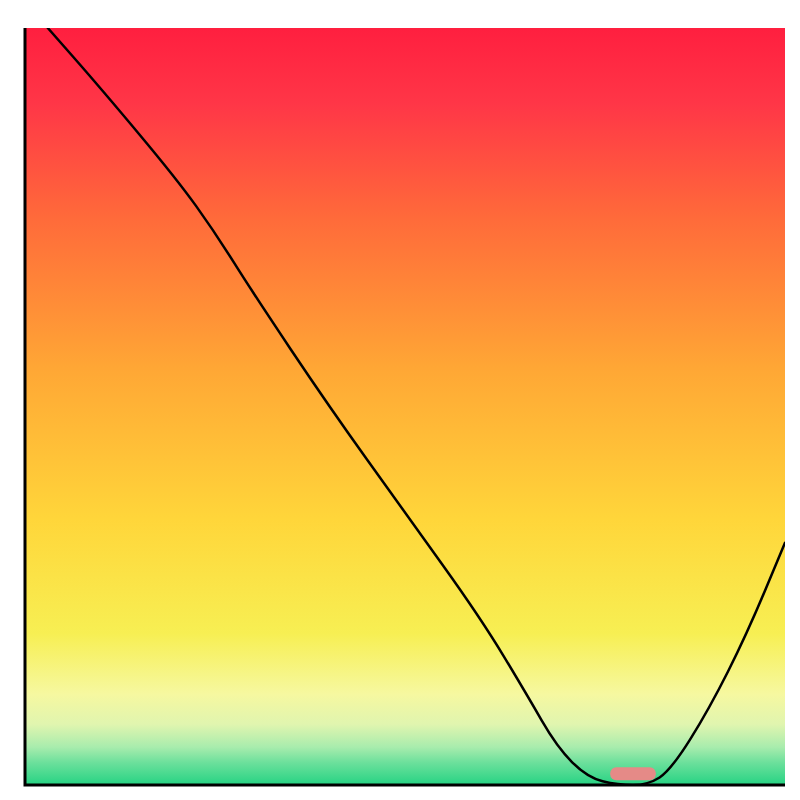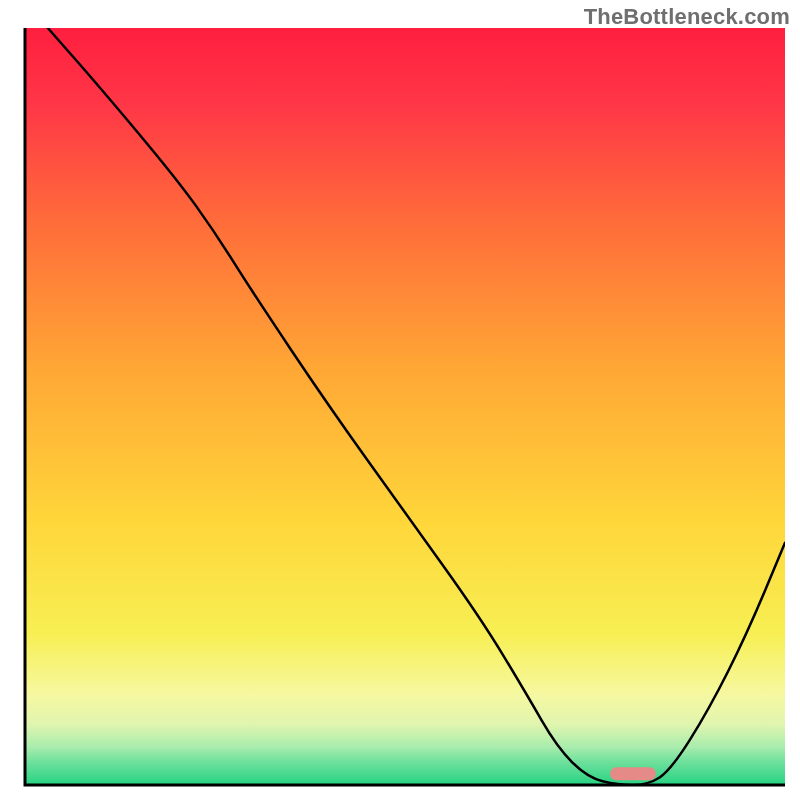--- a/index.html
+++ b/index.html
@@ -27,21 +27,20 @@
     z-index: 10;
   }
   svg {
     display: block;
   }
 </style>
 </head>
 <body>
 
 <div class="container">
-  <div class="watermark">TheBottleneck.com</div>
 
   <svg id="chart-svg" width="800" height="800" viewBox="0 0 800 800">
     <defs>
       <linearGradient id="bg-grad" x1="0" y1="0" x2="0" y2="1">
           <stop offset="0%" stop-color="#ff1f3f"></stop>
           <stop offset="10%" stop-color="#ff3647"></stop>
           <stop offset="25%" stop-color="#ff6a3a"></stop>
           <stop offset="45%" stop-color="#ffa735"></stop>
           <stop offset="65%" stop-color="#ffd63a"></stop>
           <stop offset="80%" stop-color="#f7ef53"></stop>

